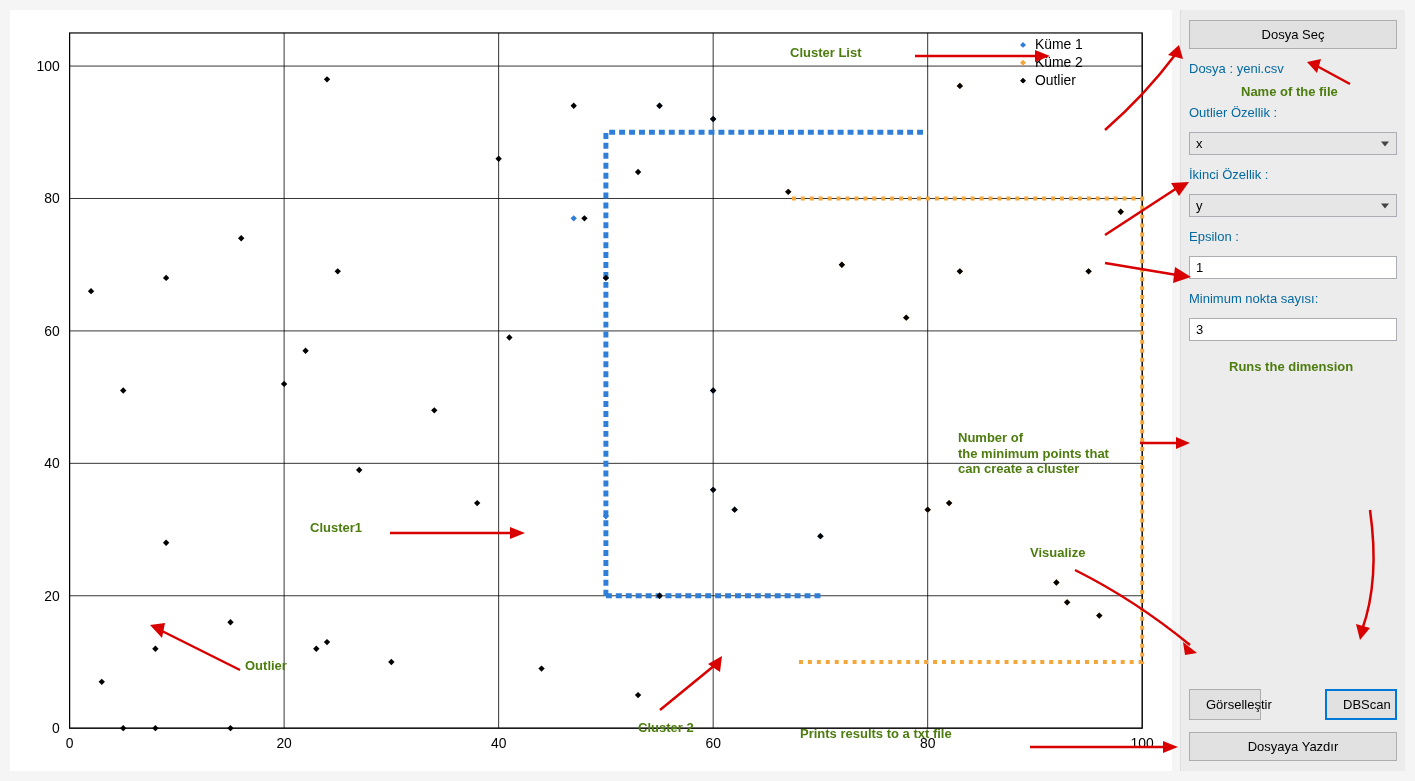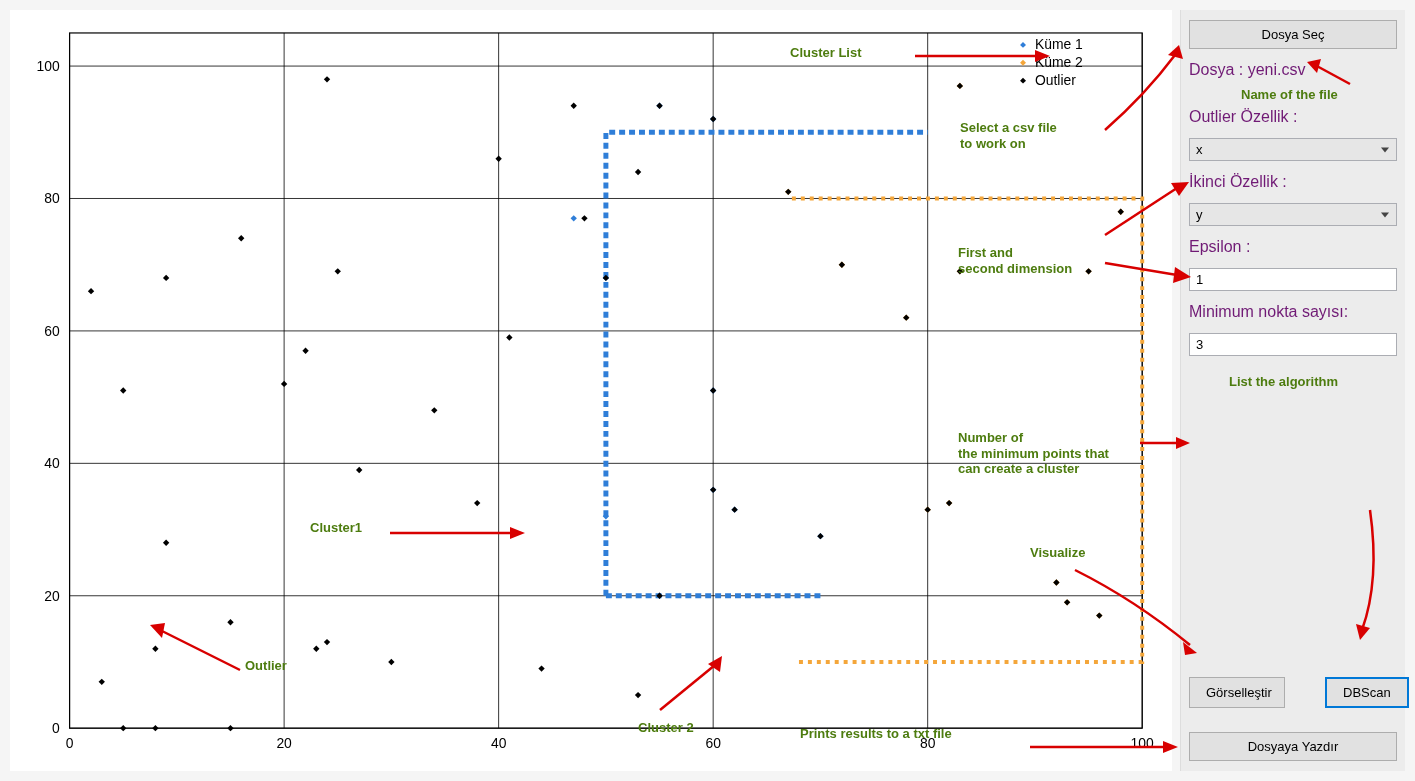--- a/index.html
+++ b/index.html
@@ -43,26 +43,26 @@
     text-align: center;
     cursor: pointer;
     font-family: inherit;
   }
   .btn-row {
     display: flex;
     gap: 40px;
     justify-content: space-between;
     margin-top: auto;
   }
-  .btn-row .btn { width: 96px; }
+  .btn-row .btn { width: 72px; }
   .btn-primary-outline {
     border: 2px solid #0078d7;
     text-align: right;
   }
-  .label { font-size: 16px; color: #701a75; }
+  .label { font-size: 13px; color: #0369a1; }
   .field-input, .field-select {
     width: 100%;
     padding: 3px 6px;
     font-size: 13px;
     font-family: inherit;
     border: 1px solid #abadb3;
     background: #fff;
   }
   .field-select {
     background: #e6e6e6;
@@ -216,27 +216,25 @@
         <path d="M 1020 65 L 1023 68 L 1020 71 L 1017 68 Z" fill="#000000"></path>
         <text x="1032" y="72" class="legend-label">Outlier</text>
       </svg>
 
     <div class="annot" style="left:780px;top:35px">Cluster List</div>
     <svg class="arrow" style="left:905px;top:38px;width:140px;height:30px">
       <line class="arrow-line" x1="0" y1="8" x2="120" y2="8"></line>
       <polygon class="arrow-head" points="120,2 135,8 120,14"></polygon>
     </svg>
 
-    <div class="annot ml" style="left:950px;top:110px"><span>Select a csv file<br>to work on</span></div>
     <svg class="arrow" style="left:1095px;top:35px;width:90px;height:90px">
       <path class="arrow-line" d="M 0 85 Q 40 50 70 10"></path>
       <polygon class="arrow-head" points="63,10 74,0 78,14"></polygon>
     </svg>
 
-    <div class="annot ml" style="left:948px;top:235px"><span>First and<br>second dimension</span></div>
     <svg class="arrow" style="left:1095px;top:170px;width:90px;height:60px">
       <line class="arrow-line" x1="0" y1="55" x2="72" y2="8"></line>
       <polygon class="arrow-head" points="66,3 84,2 74,16"></polygon>
     </svg>
     <svg class="arrow" style="left:1095px;top:245px;width:90px;height:50px">
       <line class="arrow-line" x1="0" y1="8" x2="72" y2="20"></line>
       <polygon class="arrow-head" points="70,12 86,22 68,28"></polygon>
     </svg>
 
     <div class="annot ml" style="left:948px;top:420px"><span>Number of<br>the minimum points that<br>can create a cluster</span></div>
@@ -299,26 +297,26 @@
         <option>y</option>
       </select>
     </div>
 
     <div class="label">Epsilon :</div>
     <input class="field-input" value="1" style="">
 
     <div class="label">Minimum nokta sayısı:</div>
     <input class="field-input" value="3" style="">
 
-    <div class="annot ml" style="position:relative;left:40px;top:6px"><span>List the algorithm</span></div>
+    <div class="annot ml" style="position:relative;left:40px;top:6px"><span>Runs the dimension</span></div>
     <svg class="arrow" style="left:1350px;top:510px;width:40px;height:130px">
       <path class="arrow-line" d="M 20 0 Q 30 70 12 120"></path>
       <polygon class="arrow-head" points="6,114 10,130 20,118"></polygon>
     </svg>
 
     <div style="flex:1"></div>
     <div class="btn-row">
       <button class="btn">Görselleştir</button>
       <button class="btn btn-primary-outline">DBScan</button>
     </div>
-    <button class="btn" style="margin-top:12px">Dosyaya Yazdır</button>
+    <button class="btn" style="">Dosyaya Yazdır</button>
   </div>
 </div>
 
 </body></html>

